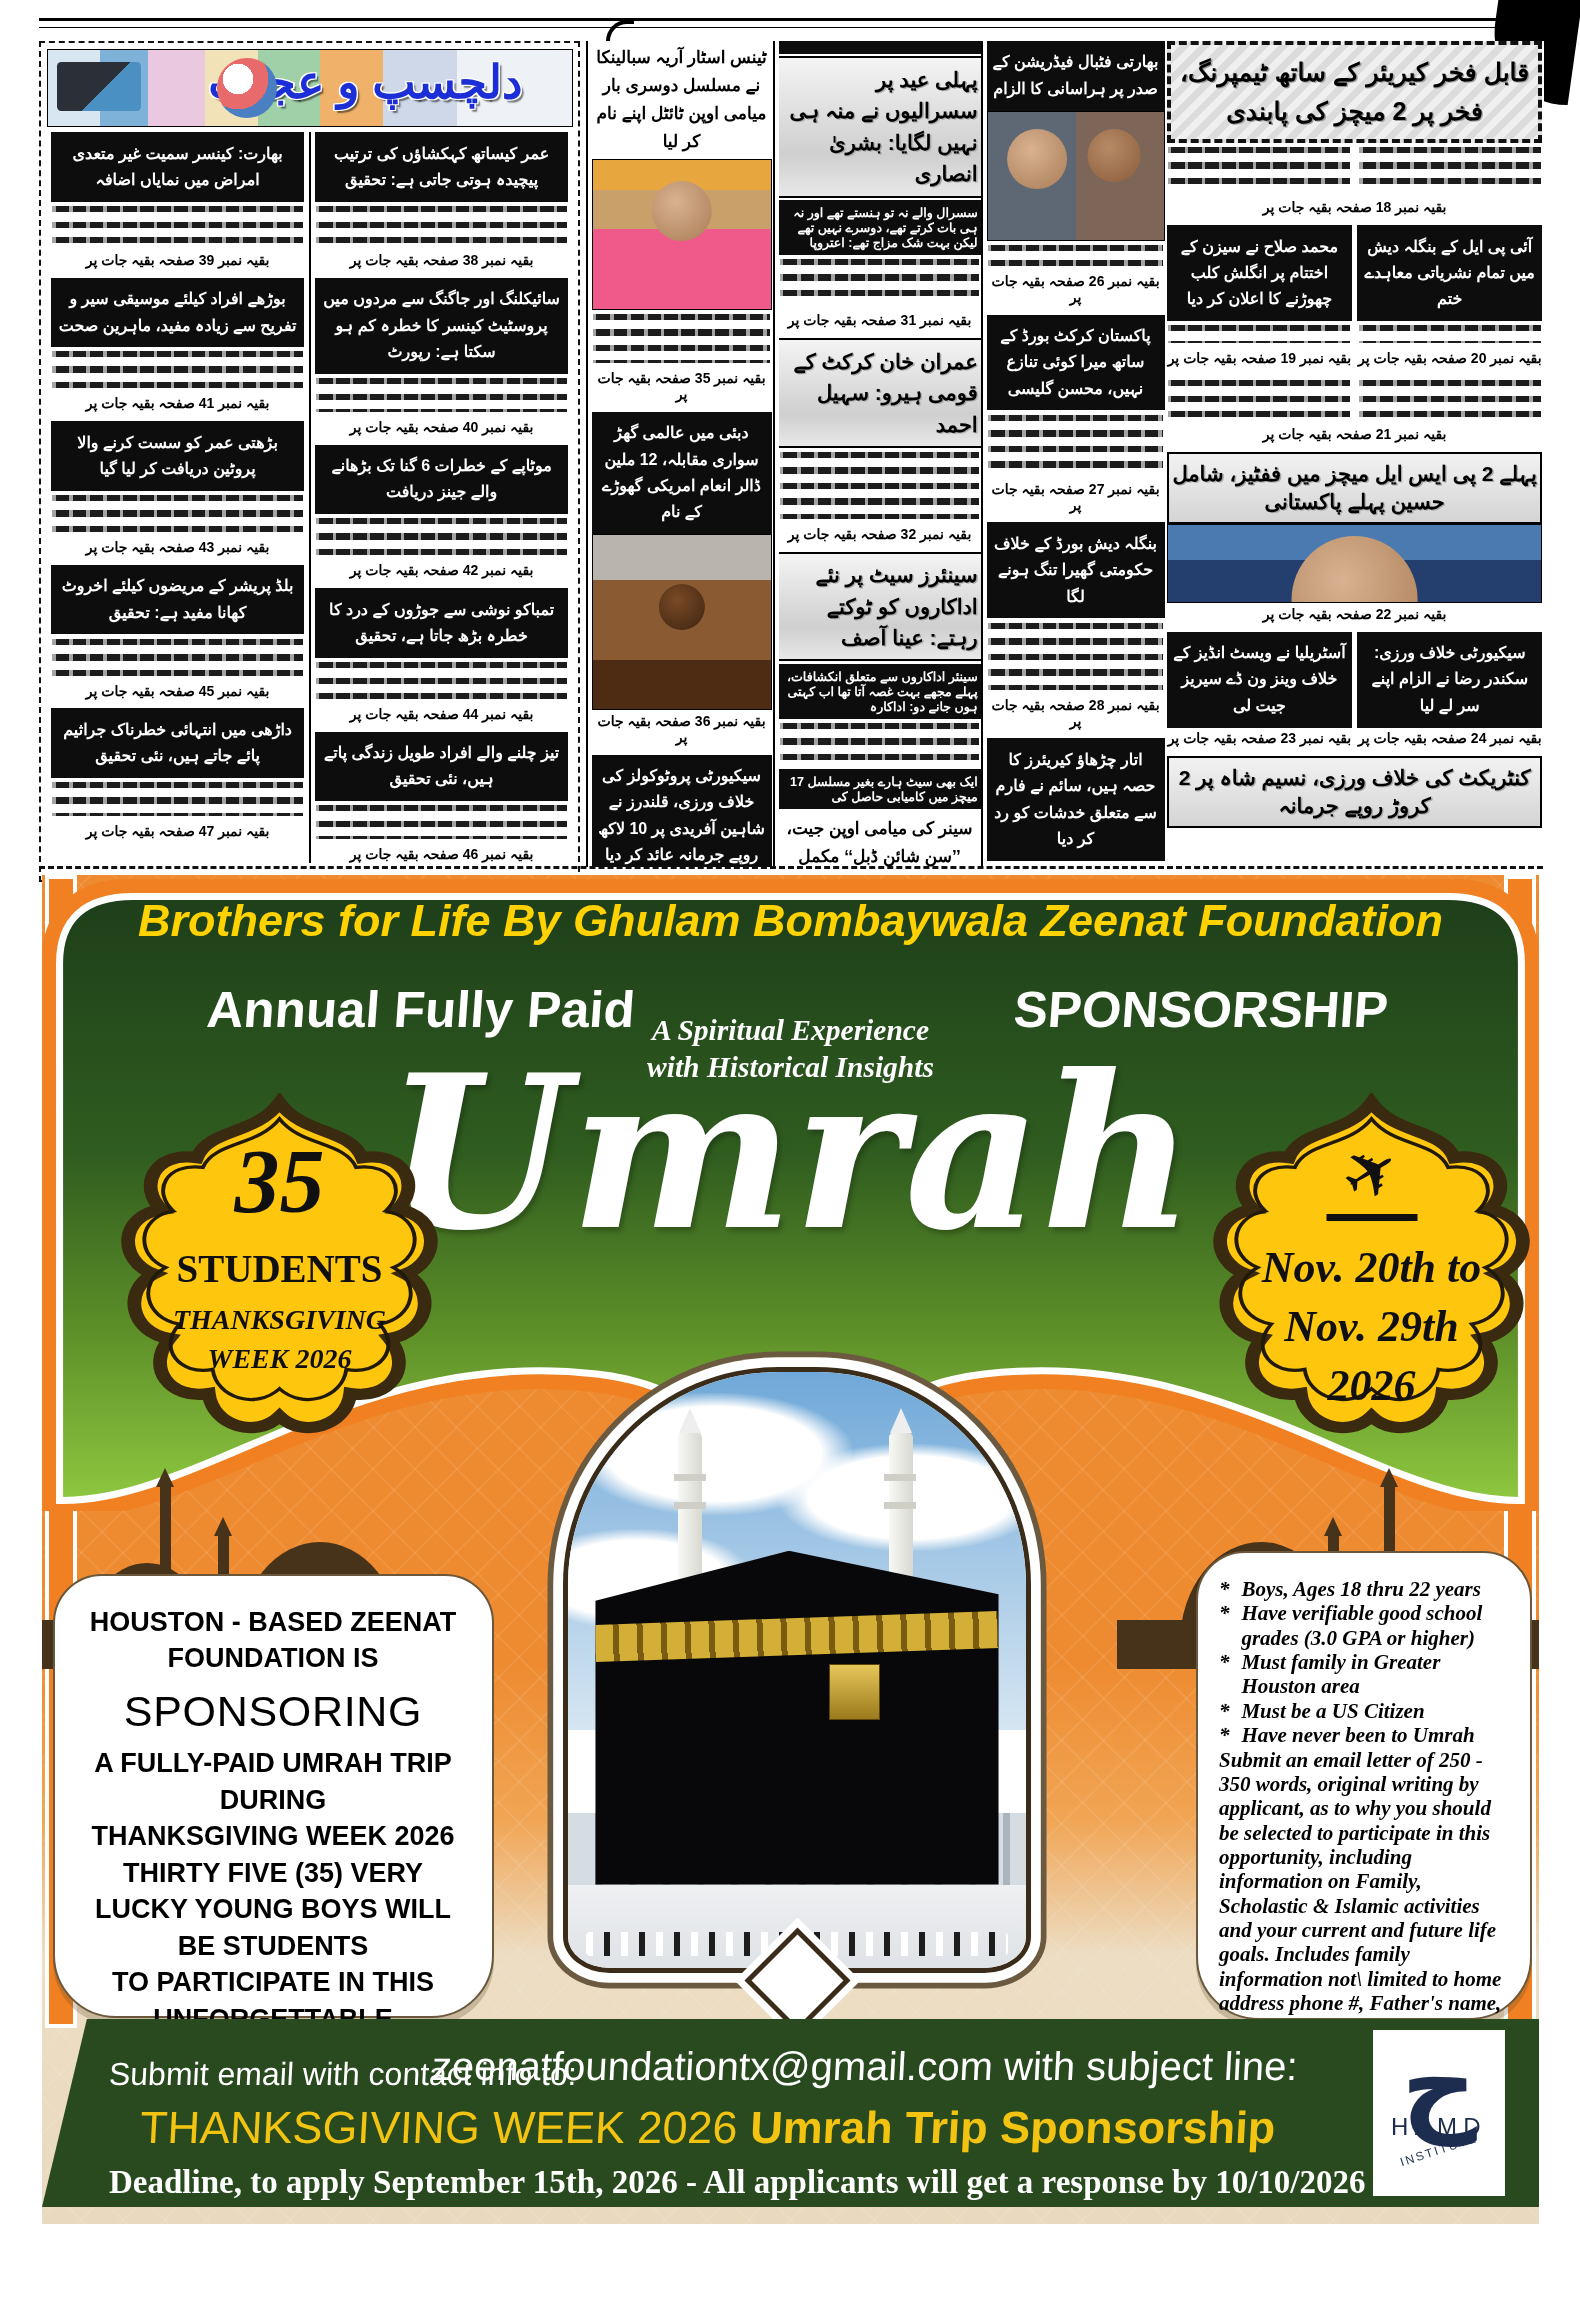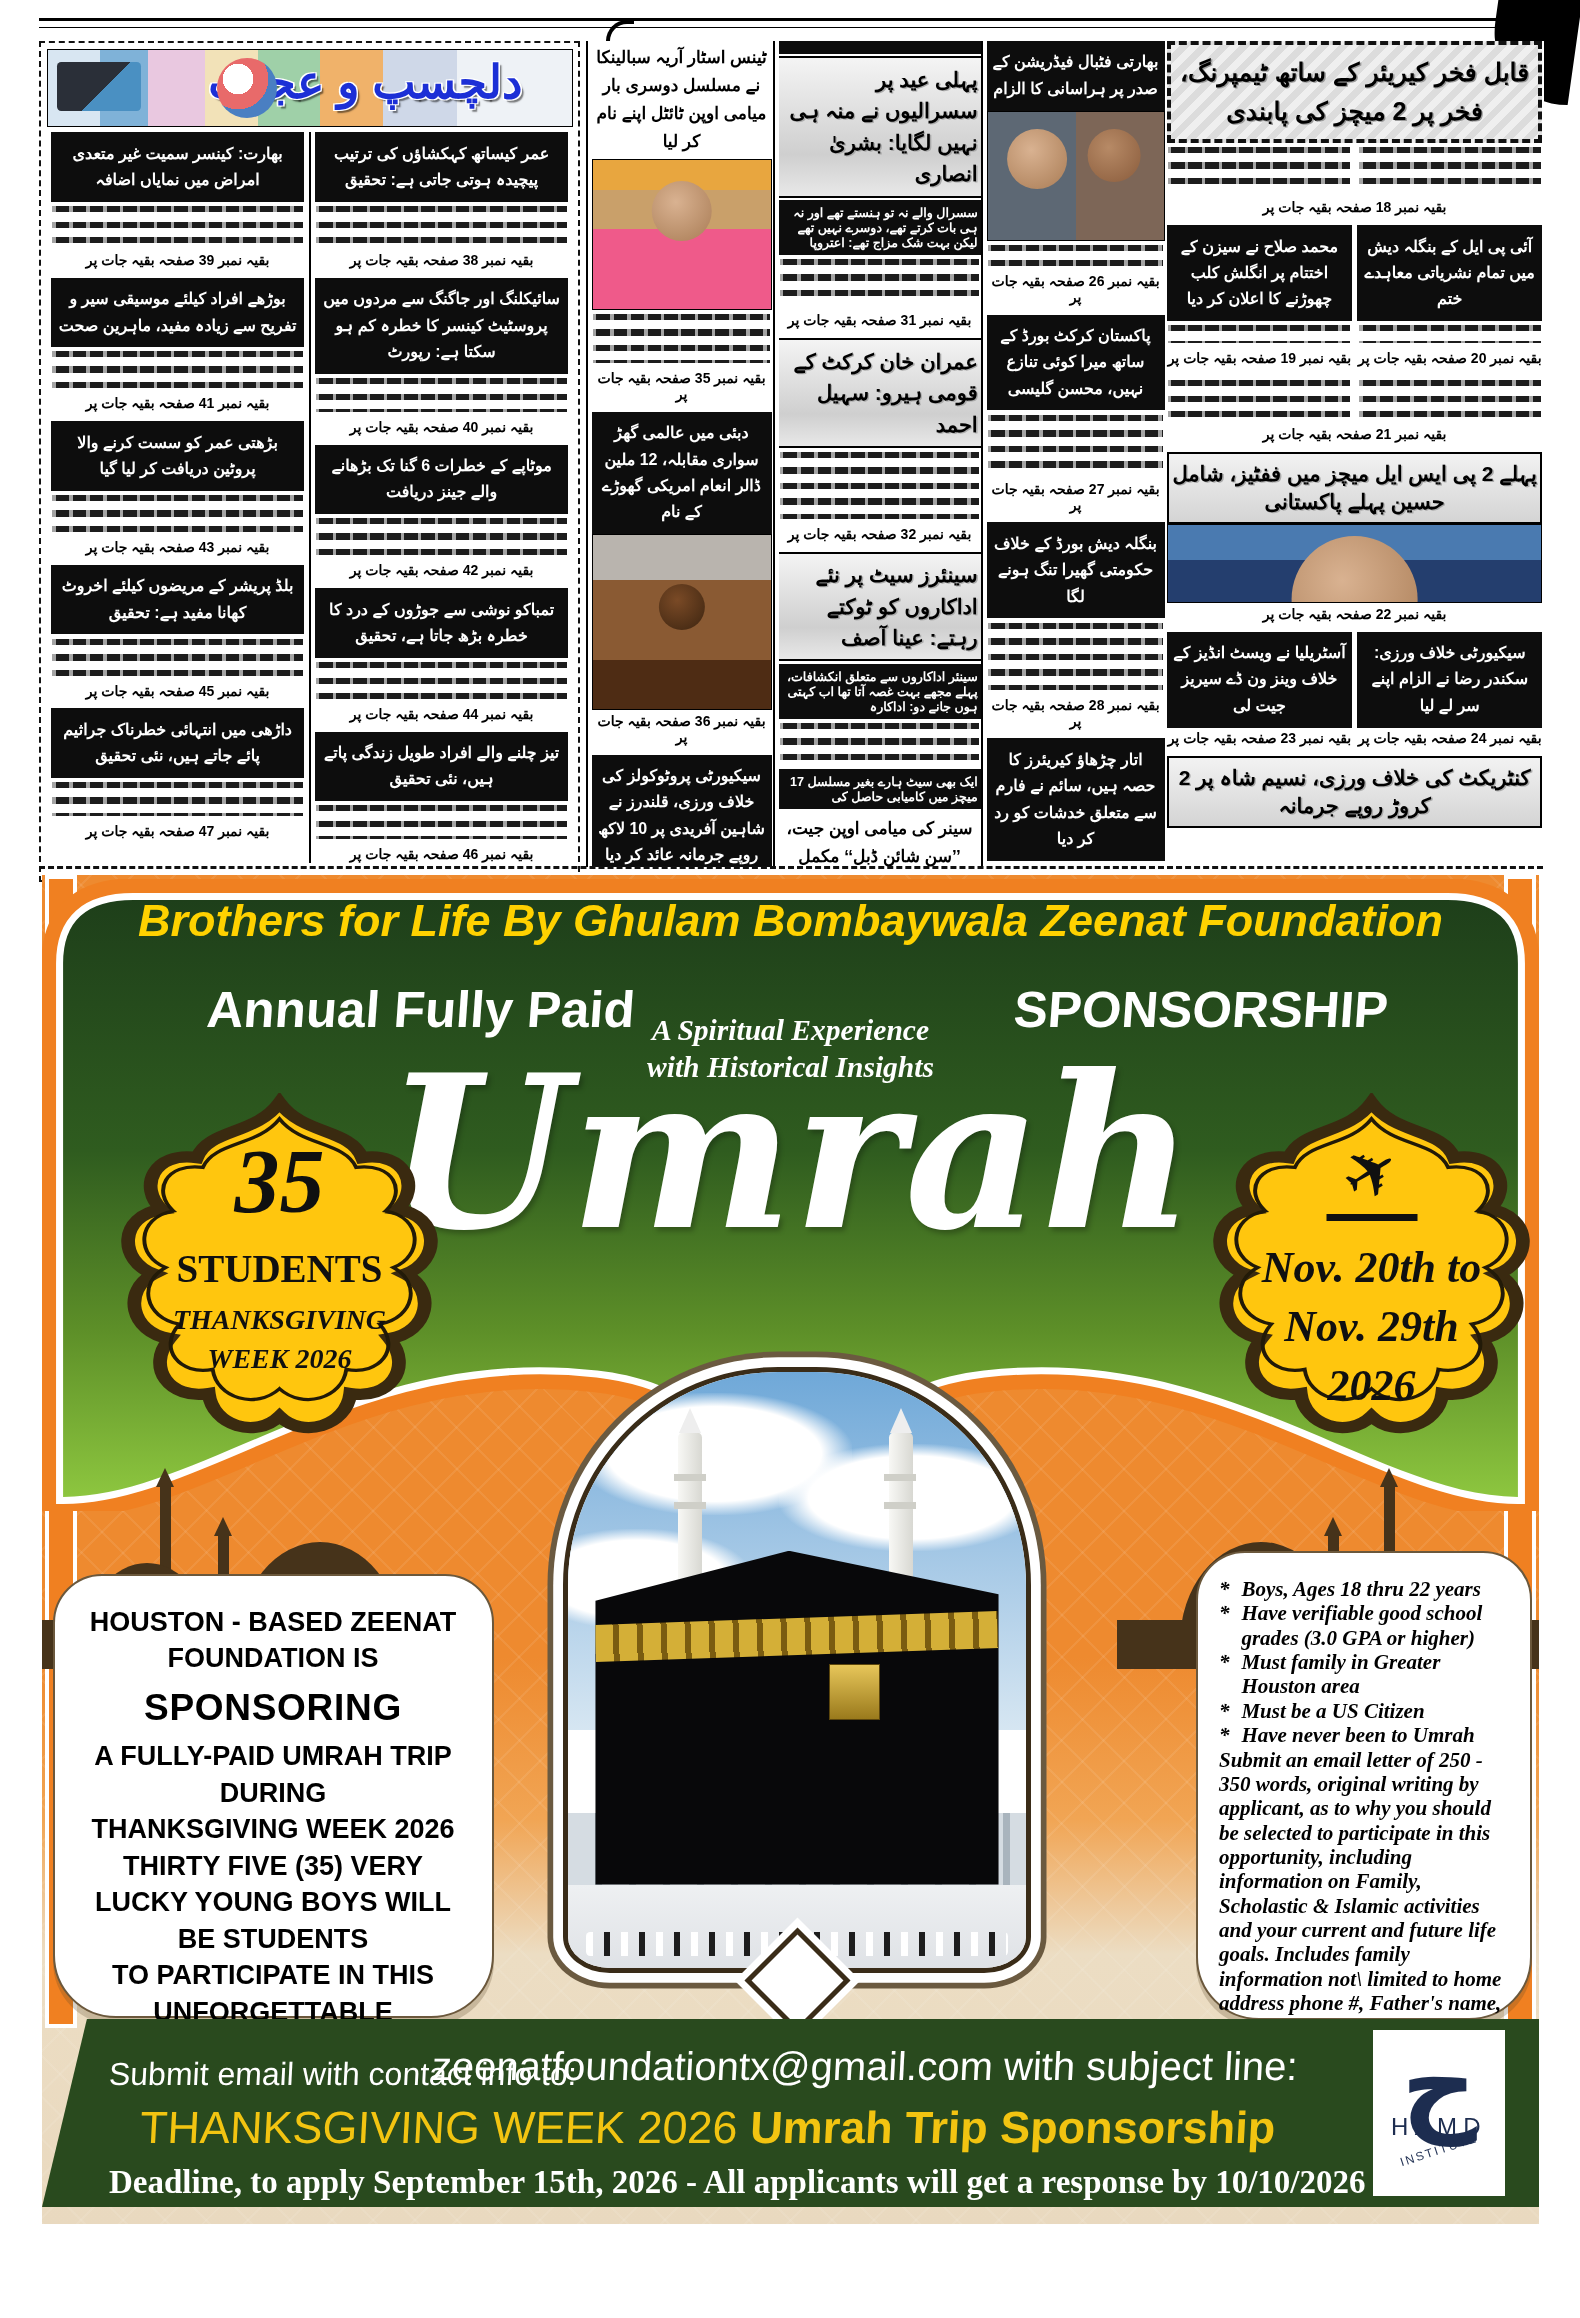--- a/index.html
+++ b/index.html
@@ -96,21 +96,21 @@
   .mosque{position:absolute;top:583px;width:422px;height:211px;color:#46331a}
   .mq{position:absolute;background:#46331a}
   .dome{border-radius:50% 50% 4.2px 4.2px/90% 90% 4.2px 4.2px}
   .minar{width:11.2px}
   .minar::before{content:"";position:absolute;left:-4.2px;top:-18px;border-left:9.8px solid transparent;
       border-right:9.8px solid transparent;border-bottom:19.7px solid #46331a}
   .bub{position:absolute;background:#fff;border:2.8px solid #6b583c;border-radius:49px 49px 63px 63px;
       box-shadow:0 7px 0 rgba(90,70,40,.25)}
   #bubL{left:10.5px;top:699px;width:441px;height:444px;padding:28px 18px;box-sizing:border-box;text-align:center}
   #bubL .l1{font-size:27px;font-weight:bold;line-height:1.35}
-  #bubL .big{font-size:37px;font-weight:bold;letter-spacing:0.7px;margin:9.8px 0}
+  #bubL .big{font-size:43px;font-weight:normal;letter-spacing:0.7px;margin:9.8px 0}
   #bubR{left:1154px;top:676px;width:336px;height:469px;padding:24px 15.5px 7px 21px;box-sizing:border-box;
       font-family:"Liberation Serif",serif;font-style:italic;font-weight:bold;font-size:21px;line-height:1.16}
   #bubR .bl{display:flex;gap:9.8px}
   #bubR .mark{flex:0 0 12.6px}
   .kframe{position:absolute;left:521px;top:492px;width:458px;height:596px;background:#fff;
       border:5.6px solid #3a2c18;border-radius:46% 46% 10% 10%/36% 36% 6% 6%;
       box-shadow:0 0 0 9.8px #fff,0 0 0 15.5px #6b5a40;overflow:hidden}
   .kpend{position:absolute;left:718px;top:1068px;width:65px;height:65px;background:#fff;
       border:5.6px solid #3a2c18;box-shadow:0 0 0 7px #fff;transform:rotate(45deg)}
   .ksky{position:absolute;inset:0;height:60%;background:linear-gradient(180deg,#6fa8d8 0,#9ec4e4 45%,#d6e6f2 100%)}

